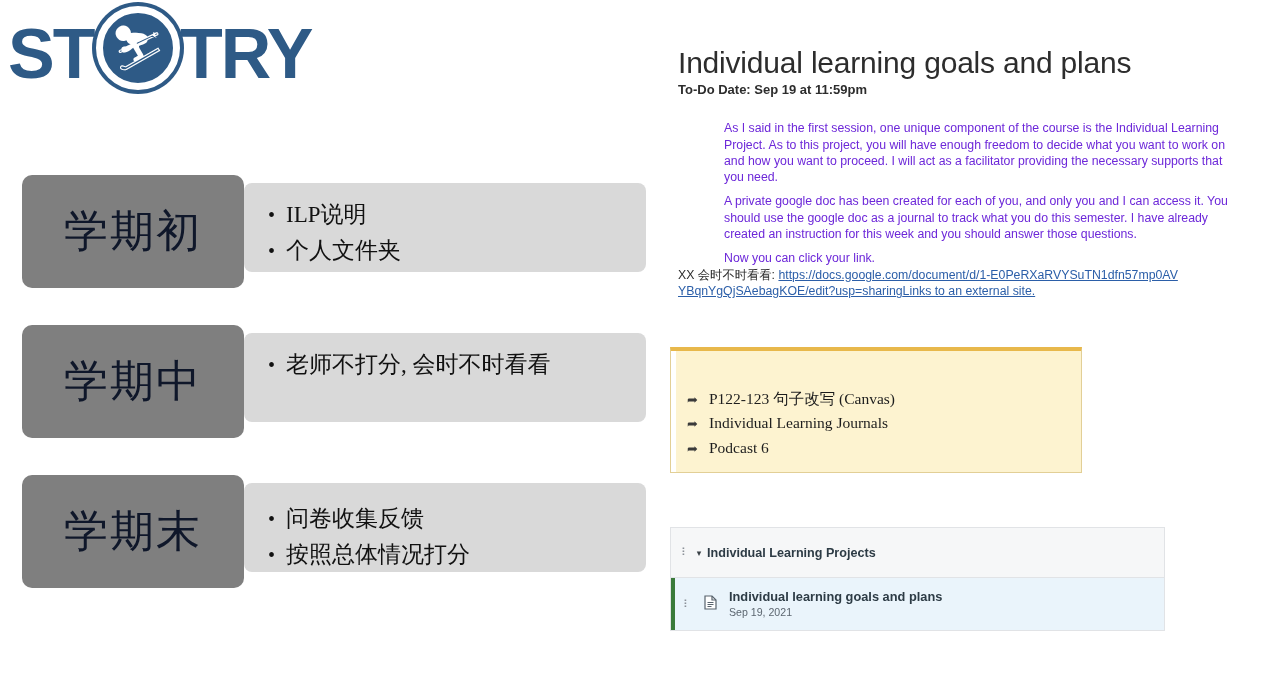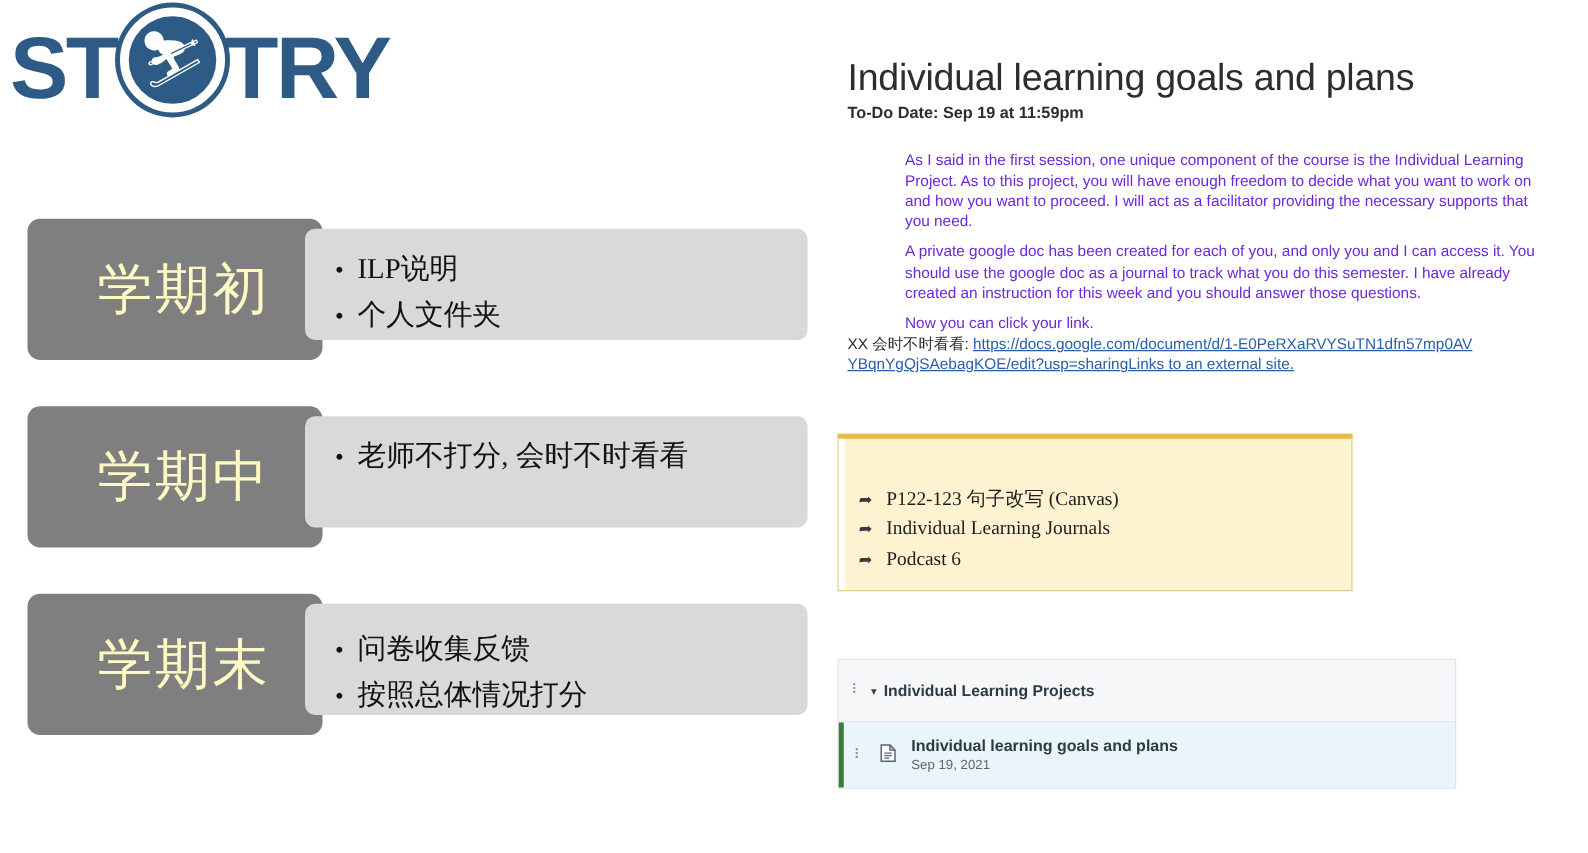--- a/index.html
+++ b/index.html
@@ -71,28 +71,27 @@
   .row-2 { top: 325px; }
   .row-3 { top: 475px; }
 
   .row-label {
     position: absolute;
     left: 0; top: 0;
     width: 222px;
     height: 113px;
     background: #7f7f7f;
     border-radius: 10px;
-    color: #fef9c3;
+    color: #0f172a;
     display: flex;
     align-items: center;
     justify-content: center;
     font-family: "Liberation Serif", serif;
     font-size: 44px;
     letter-spacing: 2px;
-    padding-left: 14px;
   }
   .row-body {
     position: absolute;
     left: 222px; top: 8px;
     width: 402px;
     height: 89px;
     background: #d9d9d9;
     border-radius: 8px;
     box-sizing: border-box;
     padding: 14px 10px 10px 24px;

